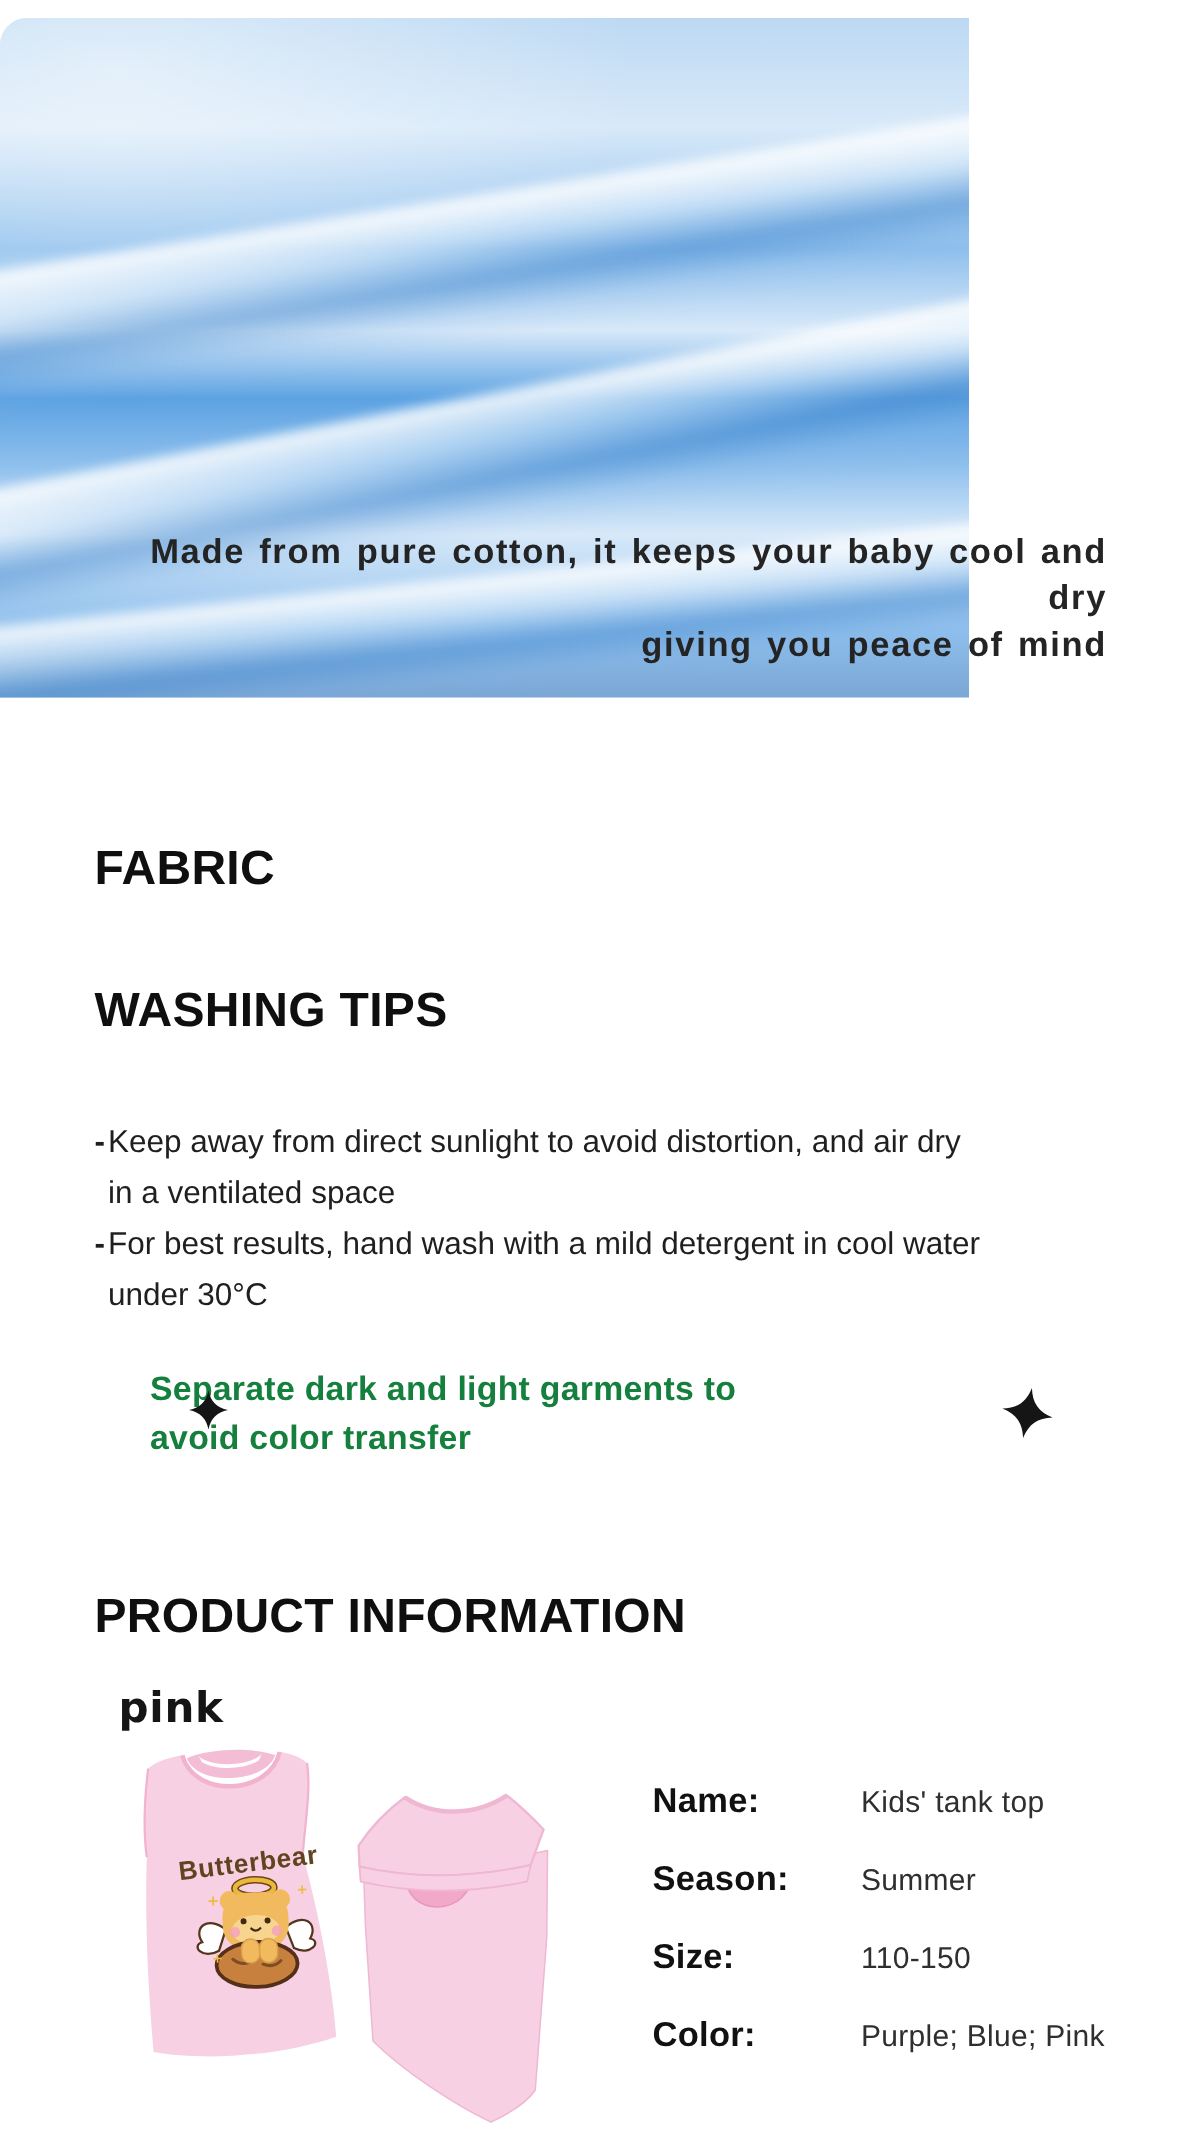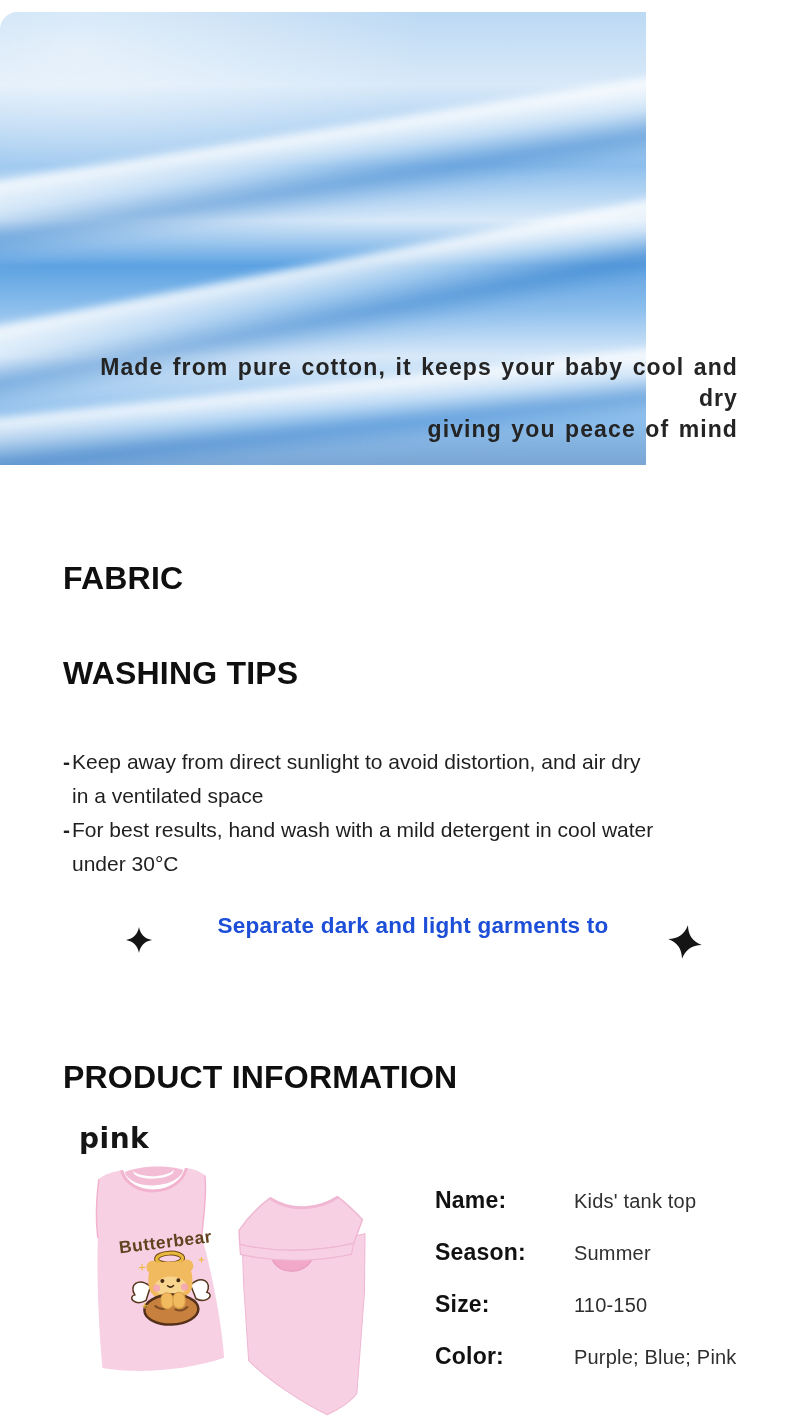--- a/index.html
+++ b/index.html
@@ -82,22 +82,22 @@
   .bullet .dash{
     display:inline-block;width:9px;margin-left:-9px;font-weight:700;
   }
   .bullet .line{display:block;}
   .b-fabric{top:596px;}
   .b-tip1{top:733px;}
   .b-tip2{top:801px;}
   
   .care-note{
     position:absolute;left:100px;width:626px;top:897px;height:72px;
-    text-align:center;font-weight:700;font-size:22.5px;line-height:33px;
-    color:#1d4ed8;letter-spacing:.2px;
+    font-weight:700;font-size:22.5px;line-height:33px;
+    color:#15803d;letter-spacing:.2px;
   }
   .sparkle{position:absolute;display:block;}
   .sparkle-left{left:26px;top:18px;width:26px;height:26px;}
   .sparkle-right{right:24px;top:16px;width:34px;height:34px;transform:rotate(10deg);}
   
   .variant-label{
     position:absolute;left:79px;top:1110px;
     font-size:28px;font-weight:600;color:#151515;letter-spacing:.5px;
     font-family:"DejaVu Sans","Liberation Sans",sans-serif;
   }
@@ -134,20 +134,21 @@
   <p class="bullet b-tip2">
     <span class="line"><span class="dash">-</span><span>For best results, hand wash with a mild detergent in cool water</span></span>
     <span class="line">under 30°C</span>
   </p>
 
   <div class="care-note">
     <svg class="sparkle sparkle-left" viewBox="0 0 24 24" aria-hidden="true">
       <path d="M12 0 C13.4 6.9 17.1 10.6 24 12 C17.1 13.4 13.4 17.1 12 24 C10.6 17.1 6.9 13.4 0 12 C6.9 10.6 10.6 6.9 12 0 Z" fill="#151515"></path>
     </svg>
     <div>Separate dark and light garments to</div>
+    <div>avoid color transfer</div>
     <svg class="sparkle sparkle-right" viewBox="0 0 24 24" aria-hidden="true">
       <path d="M12 0 C13.4 6.9 17.1 10.6 24 12 C17.1 13.4 13.4 17.1 12 24 C10.6 17.1 6.9 13.4 0 12 C6.9 10.6 10.6 6.9 12 0 Z" fill="#151515"></path>
     </svg>
   </div>
 
   <h2 class="section-heading h-product">PRODUCT INFORMATION</h2>
   <div class="variant-label">pink</div>
 
   <svg class="shirts" viewBox="0 0 300 262" aria-hidden="true">
 

